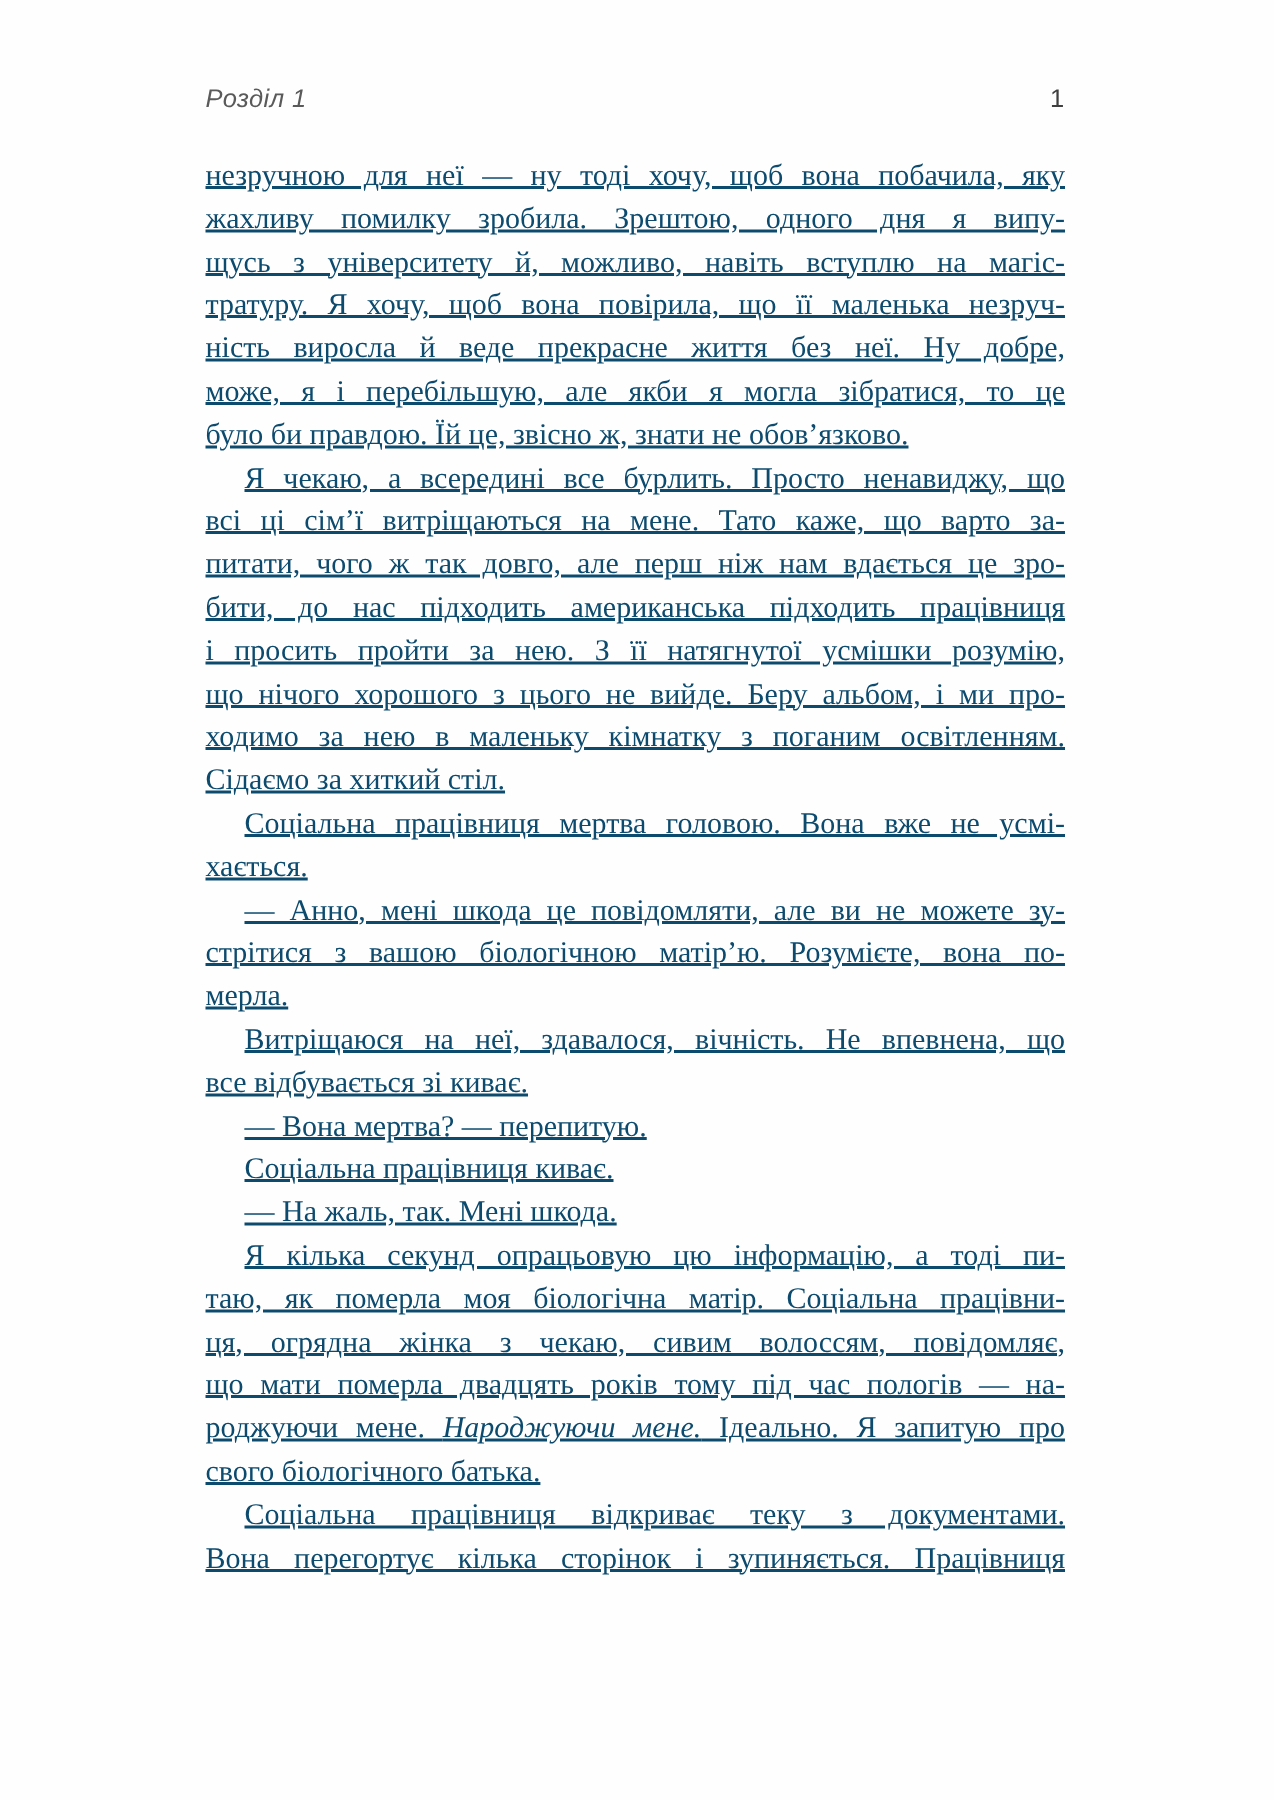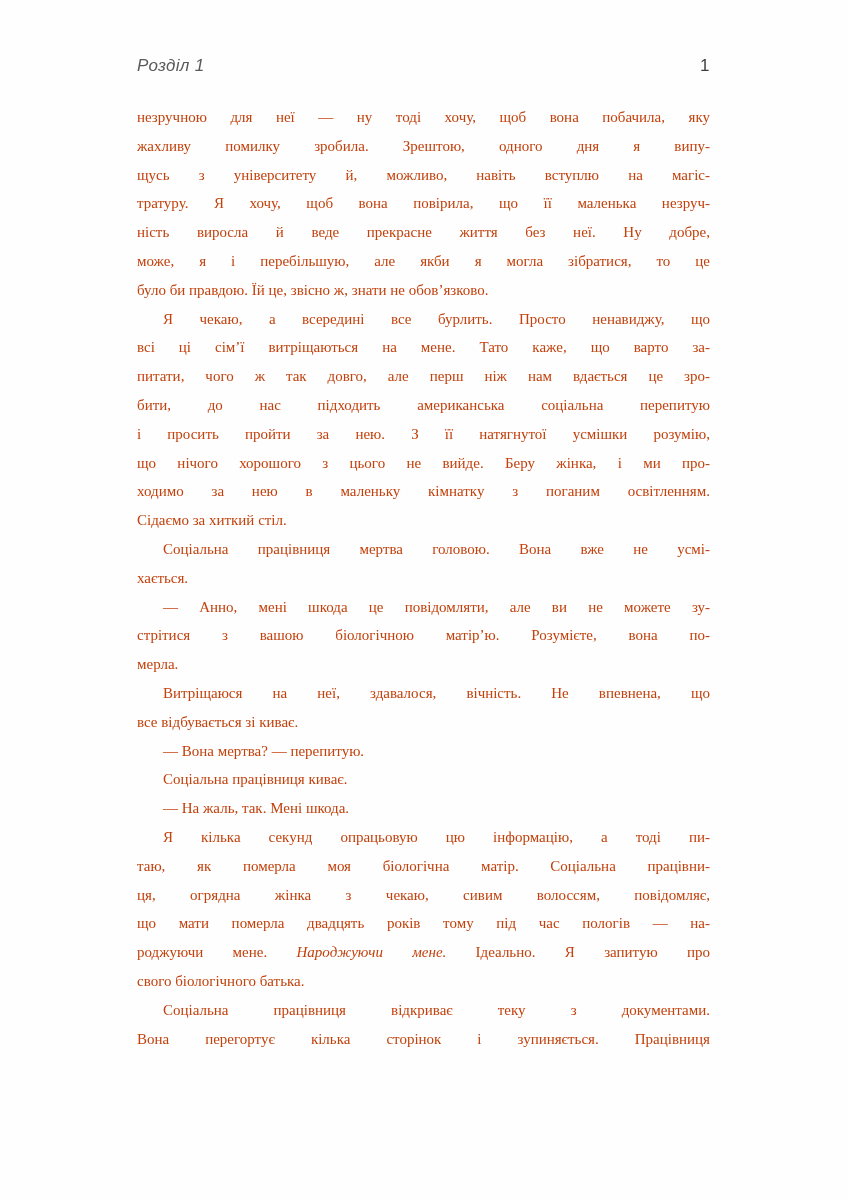--- a/index.html
+++ b/index.html
@@ -31,23 +31,24 @@
     font-family: "Liberation Sans", sans-serif;
     font-size: 17px;
     color: #3f3f3f;
     letter-spacing: 0.5px;
   }
   .page-body {
     position: absolute;
     left: 137px;
     top: 103px;
     width: 573px;
-    font-size: 15px;
+    font-size: 20px;
     line-height: 28.8px;
-    color: #c2410c;
+    color: #0c4a6e;
+    text-decoration: underline;
   }
   .paragraph { margin: 0; }
   .line {
     text-align: justify;
     text-align-last: justify;
     white-space: normal;
   }
   .line.last { text-align-last: left; }
   .line.indent { text-indent: 26px; }
   .line em { font-style: italic; }
@@ -67,23 +68,23 @@
         <div class="line">щусь з університету й, можливо, навіть вступлю на магіс-</div>
         <div class="line">тратуру. Я хочу, щоб вона повірила, що її маленька незруч-</div>
         <div class="line">ність виросла й веде прекрасне життя без неї. Ну добре,</div>
         <div class="line">може, я і перебільшую, але якби я могла зібратися, то це</div>
         <div class="line last">було би правдою. Їй це, звісно ж, знати не обов’язково.</div>
       </div>
       <div class="paragraph">
         <div class="line indent">Я чекаю, а всередині все бурлить. Просто ненавиджу, що</div>
         <div class="line">всі ці сім’ї витріщаються на мене. Тато каже, що варто за-</div>
         <div class="line">питати, чого ж так довго, але перш ніж нам вдається це зро-</div>
-        <div class="line">бити, до нас підходить американська соціальна перепитую</div>
+        <div class="line">бити, до нас підходить американська підходить працівниця</div>
         <div class="line">і просить пройти за нею. З її натягнутої усмішки розумію,</div>
-        <div class="line">що нічого хорошого з цього не вийде. Беру жінка, і ми про-</div>
+        <div class="line">що нічого хорошого з цього не вийде. Беру альбом, і ми про-</div>
         <div class="line">ходимо за нею в маленьку кімнатку з поганим освітленням.</div>
         <div class="line last">Сідаємо за хиткий стіл.</div>
       </div>
       <div class="paragraph">
         <div class="line indent">Соціальна працівниця мертва головою. Вона вже не усмі-</div>
         <div class="line last">хається.</div>
       </div>
       <div class="paragraph">
         <div class="line indent">— Анно, мені шкода це повідомляти, але ви не можете зу-</div>
         <div class="line">стрітися з вашою біологічною матір’ю. Розумієте, вона по-</div>

